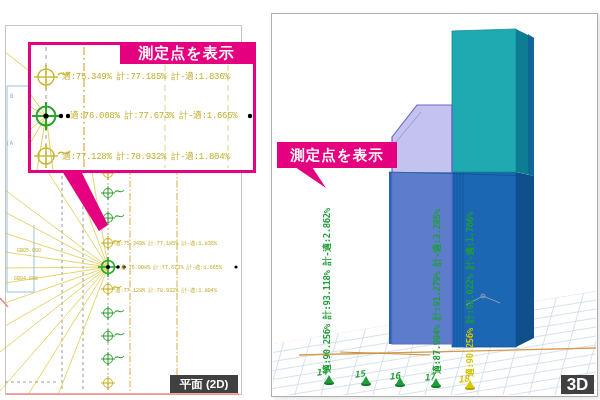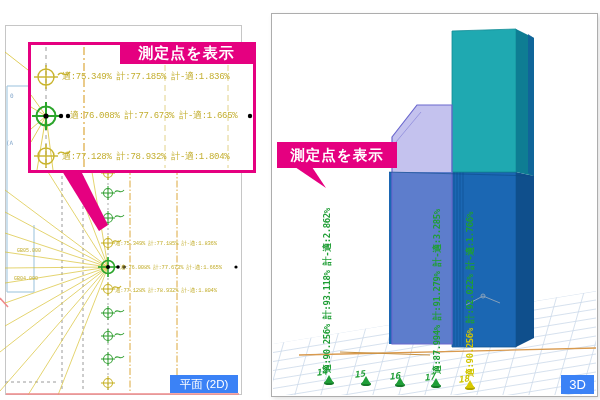--- a/index.html
+++ b/index.html
@@ -5,24 +5,24 @@
   html,body{margin:0;padding:0;background:#fff;}
   #stage{position:relative;width:600px;height:400px;background:#fff;overflow:hidden;
          font-family:"Liberation Sans",sans-serif;}
   .abs{position:absolute;}
   svg{position:absolute;left:0;top:0;pointer-events:none;}
   
   #panel2d{left:5px;top:25px;width:235px;height:368px;border:1px solid #c6c6c6;background:#fff;}
   #panel3d{left:271px;top:13px;width:325px;height:382px;border:1.5px solid #adadad;background:#fff;
            box-shadow:2px 2px 5px rgba(0,0,0,.12);}
   
-  .viewlabel{background:#3b82f6;color:#fff;font-weight:normal;display:flex;
+  .viewlabel{background:#404040;color:#fff;font-weight:bold;display:flex;
              align-items:center;justify-content:center;}
   #label2d{left:170px;top:375px;width:68px;height:18px;font-size:11.5px;}
-  #label3d{left:561px;top:375px;width:33px;height:19px;font-size:13px;}
+  #label3d{left:561px;top:375px;width:33px;height:19px;font-size:17px;}
   
   .cadtext{font-family:Liberation Mono, monospace;color:#c3ae2e;white-space:nowrap;}
   .row-s{font-size:5.5px;letter-spacing:-0.2px;}
   .row-l{font-size:9px;letter-spacing:-0.3px;}
   .tinylbl{font-size:5px;}
   .axislbl{font-size:6px;color:#85a8cc;font-family:"DejaVu Sans Mono",monospace;}
   
   #inset{left:28px;top:42px;width:228px;height:131px;background:#fff;
          border:3px solid #e50080;box-sizing:border-box;}
   #inset-title{left:120px;top:43px;width:133px;height:21px;background:#e50080;color:#fff;

